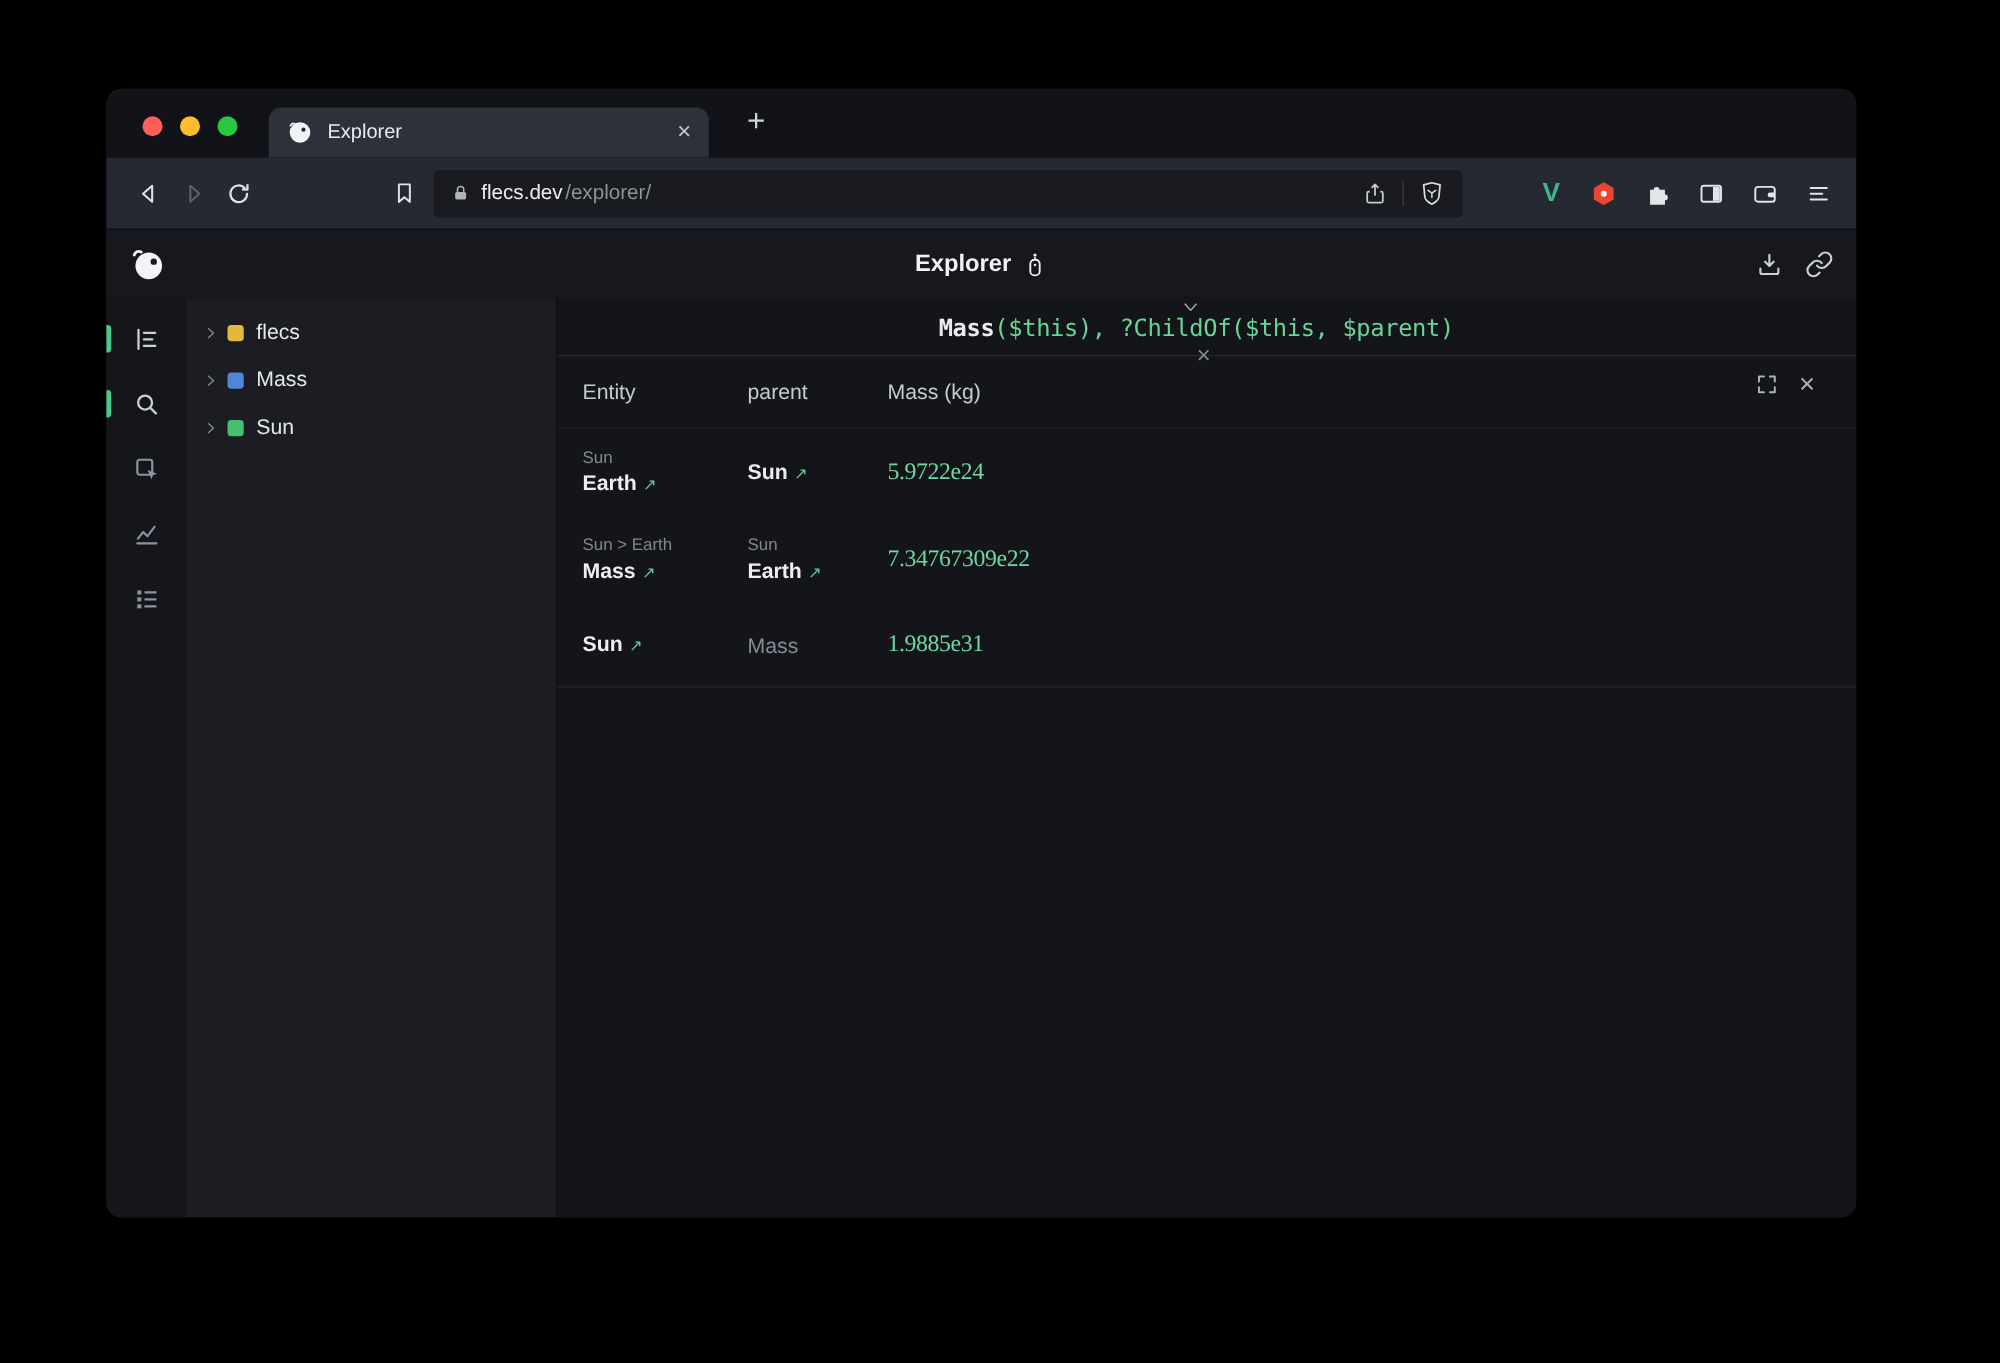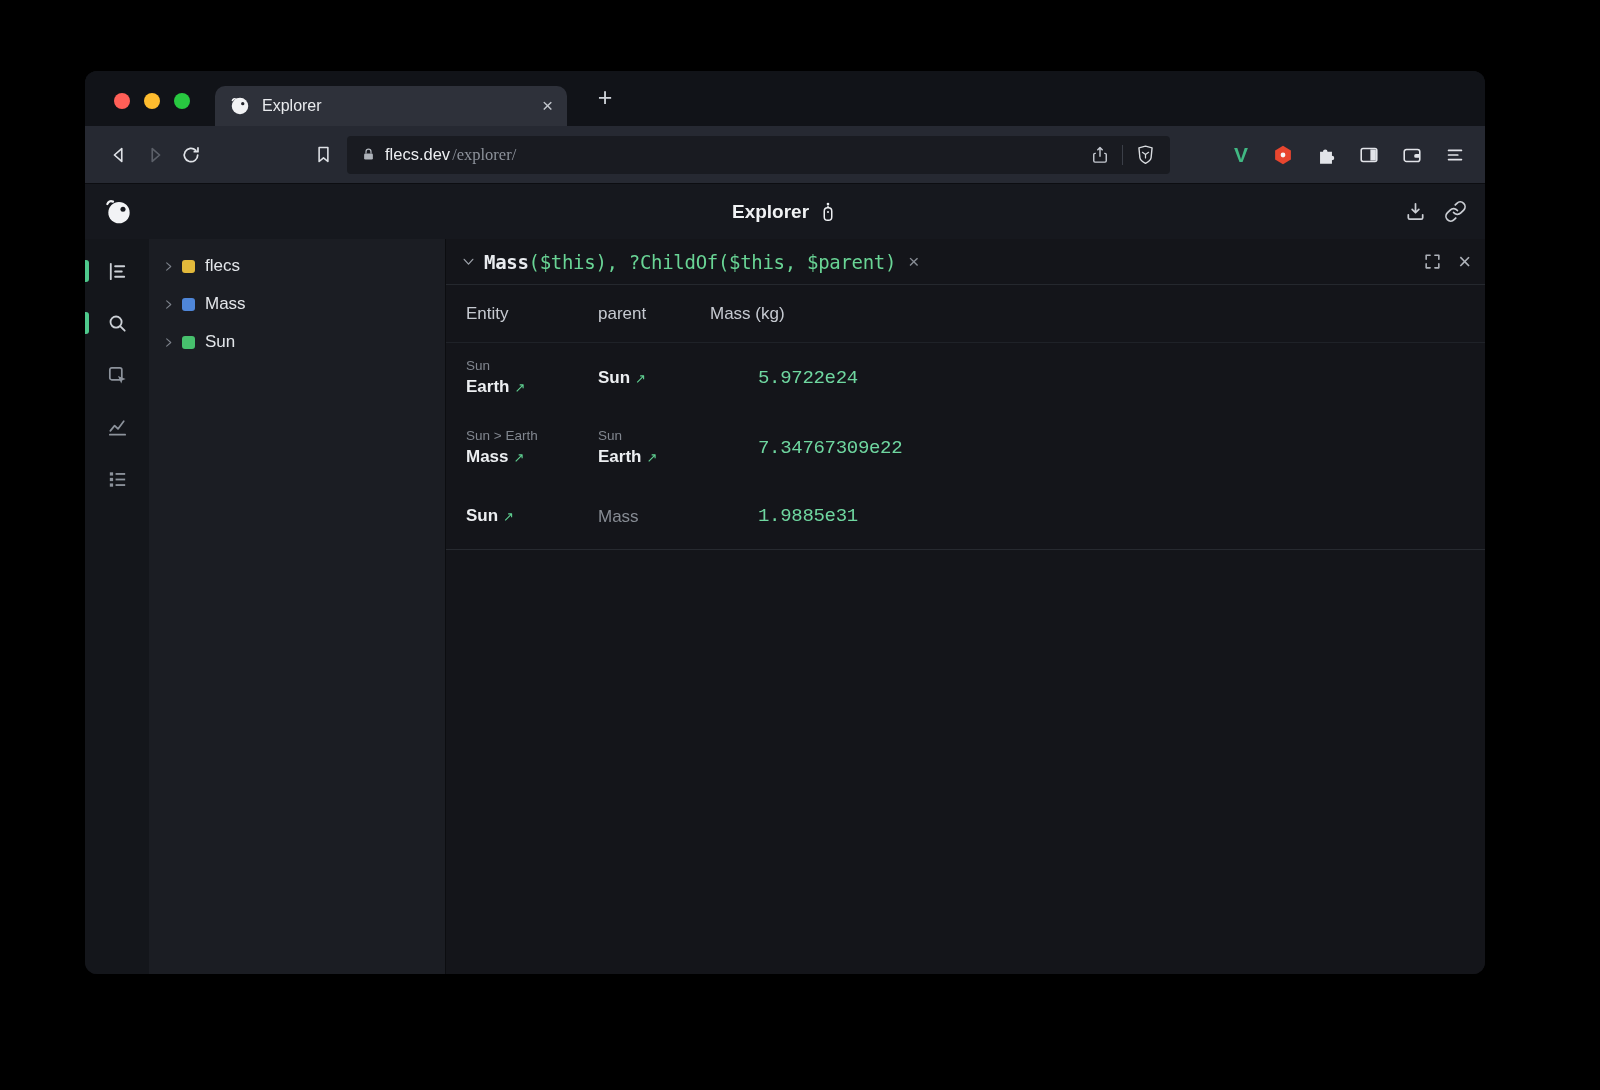--- a/index.html
+++ b/index.html
@@ -27,21 +27,21 @@
   .navbar { height:57px; background:#262932; display:flex; align-items:center; padding:0 16px; }
   .nav-btn { width:36px; height:36px; display:flex; align-items:center; justify-content:center; color:#dfe2e7; }
   .nav-btn.disabled { color:#5c6069; }
   .bookmark-btn { margin-left:96px; }
   .urlbar {
     flex:1; height:38px; margin-left:6px; margin-right:58px;
     background:#191b21; border-radius:4px;
     display:flex; align-items:center; padding:0 14px; gap:9px;
   }
   .url-host { color:#eceef1; font-size:16.5px; }
-  .url-path { color:#8d929b; font-size:16.5px; margin-left:-7px;font-family:Liberation Serif, serif; }
+  .url-path { color:#8d929b; font-size:16.5px; margin-left:-7px; }
   .url-right { margin-left:auto; display:flex; align-items:center; gap:12px; color:#c6cad1; }
   .url-divider { width:1px; height:20px; background:#3b3f48; }
   .ext-cluster { display:flex; align-items:center; gap:15px; }
   .vue-badge { font-size:21px; font-weight:700; width:26px; text-align:center; }
   .ext-btn { width:28px; height:28px; display:flex; align-items:center; justify-content:center; color:#e2e4e9; }
 
   
   .appheader {
     position:relative; height:56px; background:#16181e;
     border-top:1px solid #0c0d11; display:flex; align-items:center; padding:0 18px;
@@ -62,40 +62,40 @@
   .rail-pill { position:absolute; left:0; width:4px; height:22px; border-radius:0 3px 3px 0; }
   .pill-1 { top:21px; } .pill-2 { top:73px; }
 
   .tree { width:296px; background:#1b1d23; padding-top:8px; }
   .tree-item { height:38px; display:flex; align-items:center; padding-left:14px; gap:8px;text-align:center; }
   .tree-chevron { color:#7d828b; display:flex; }
   .tree-square { width:13px; height:13px; border-radius:3px; }
   .tree-label { color:#e3e6ea; font-size:17px; margin-left:2px; }
 
   .query { flex:1; background:#14151a; border-left:1px solid #0c0d10; display:flex; flex-direction:column; }
-  .qheader { height:46px; display:flex; align-items:center; padding:0 14px 0 16px; border-bottom:1px solid #25282e; }
+  .qheader { height:46px; display:flex; align-items:center; padding:0 33px 0 16px; border-bottom:1px solid #25282e;flex-direction:column; }
   .qchevron { color:#9da2aa; display:flex; margin-right:9px; }
   .qcode { font-family:"DejaVu Sans Mono", monospace; font-size:19px; letter-spacing:-0.3px; }
   .tok-comp { color:#e9ebef; font-weight:600; }
   .tok-rest { color:#69d495; }
   .qclear { color:#878c94; font-size:19px; margin-left:12px; }
   .qheader-right { margin-left:auto; display:flex; align-items:center; gap:16px; color:#aeb2b9; }
   .qclose { font-size:22px; line-height:1; }
 
   .qtable { border-bottom:1px solid #272a30; }
   .thead, .trow { display:grid; grid-template-columns:132px 112px 1fr; padding-left:20px; align-items:center; }
   .thead { height:58px; color:#c6cad1; font-size:17px; border-bottom:1px solid #1f2228; }
   .trow { height:70px; }
   .trow.short { height:66px; }
   .cell-stack { display:flex; flex-direction:column; justify-content:center; }
   .epath { color:#81868f; font-size:13.5px; line-height:18px; }
   .ename { color:#eceef1; font-size:17px; font-weight:600; line-height:23px; }
   .ename.muted { color:#878c94; font-weight:400; }
   .arrow { color:#5fcf91; font-size:13px; margin-left:5px; font-weight:400; }
-  .mass { font-family:Liberation Mono, monospace; font-size:19px; color:#6fd7a0; letter-spacing:-0.3px;margin-left:48px; }
+  .mass { font-family:Liberation Serif, serif; font-size:19px; color:#6fd7a0; letter-spacing:-0.3px; }
 
   svg { display:block; }
 </style>
 </head>
 <body>
 
 <div class="window">
 
   <div class="titlebar">
     <div class="traffic">

